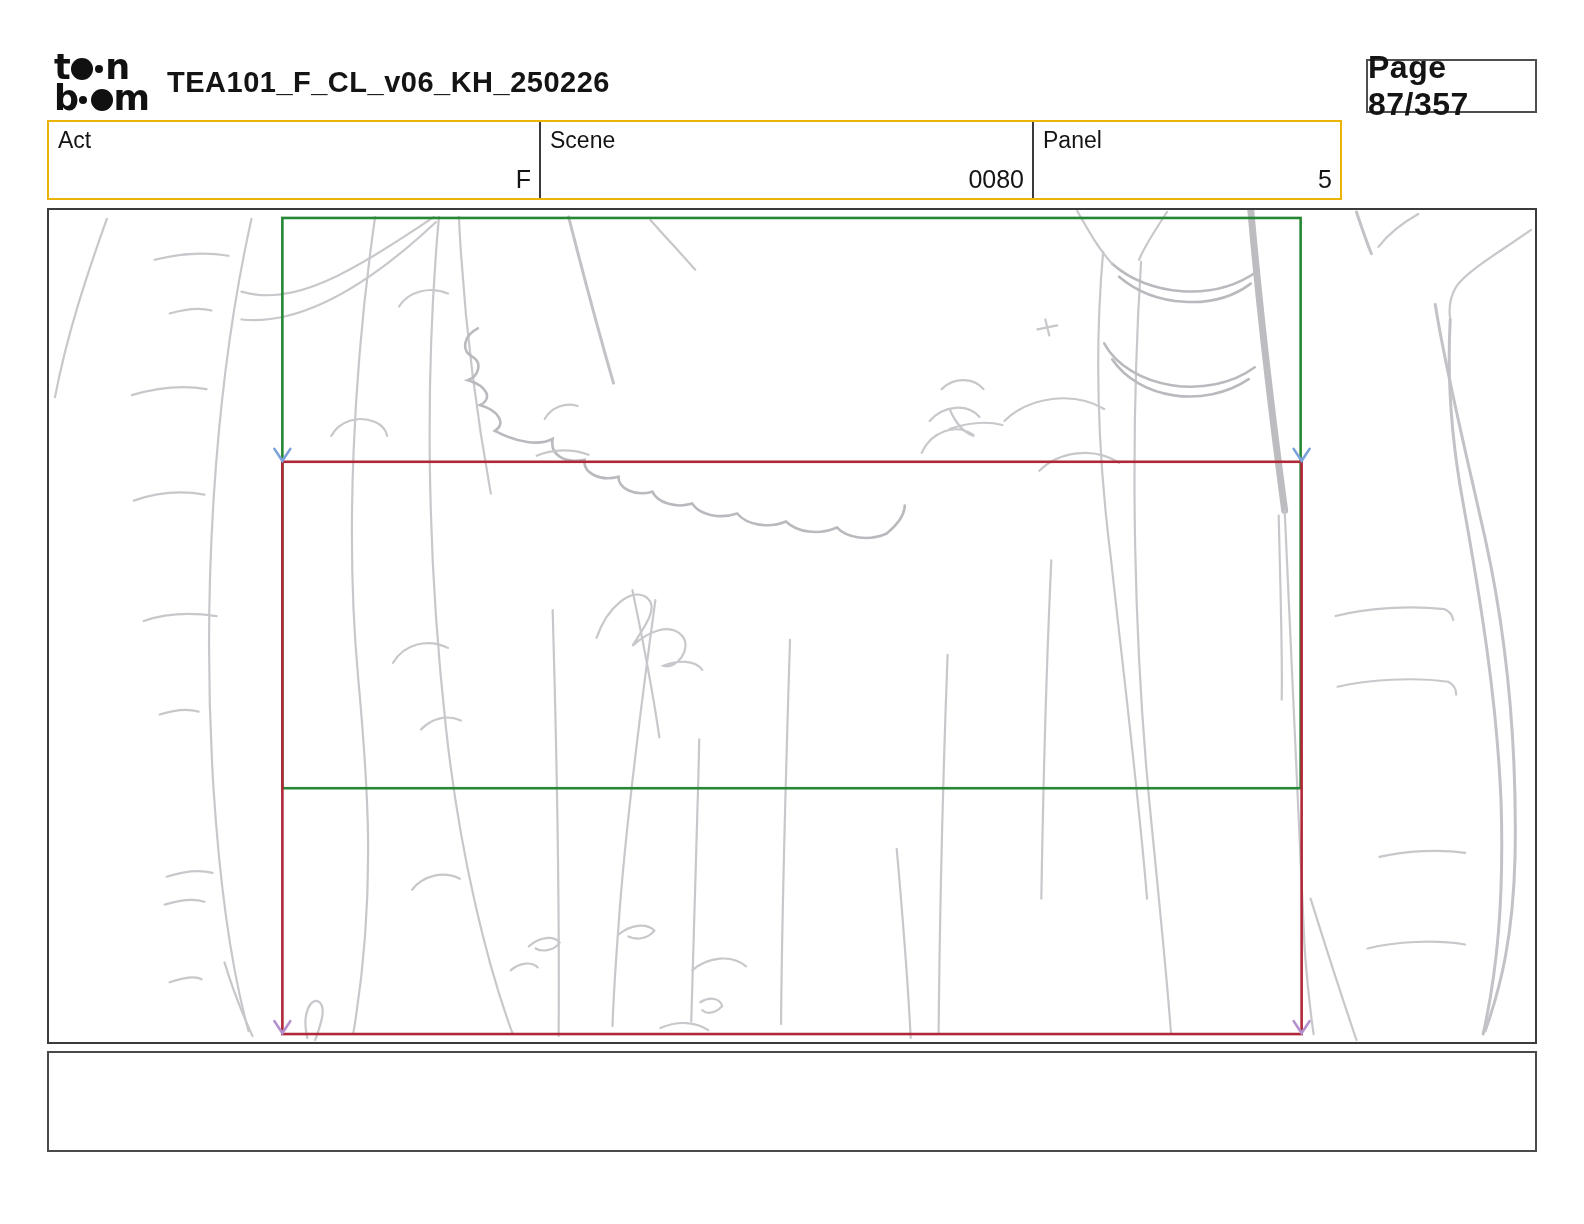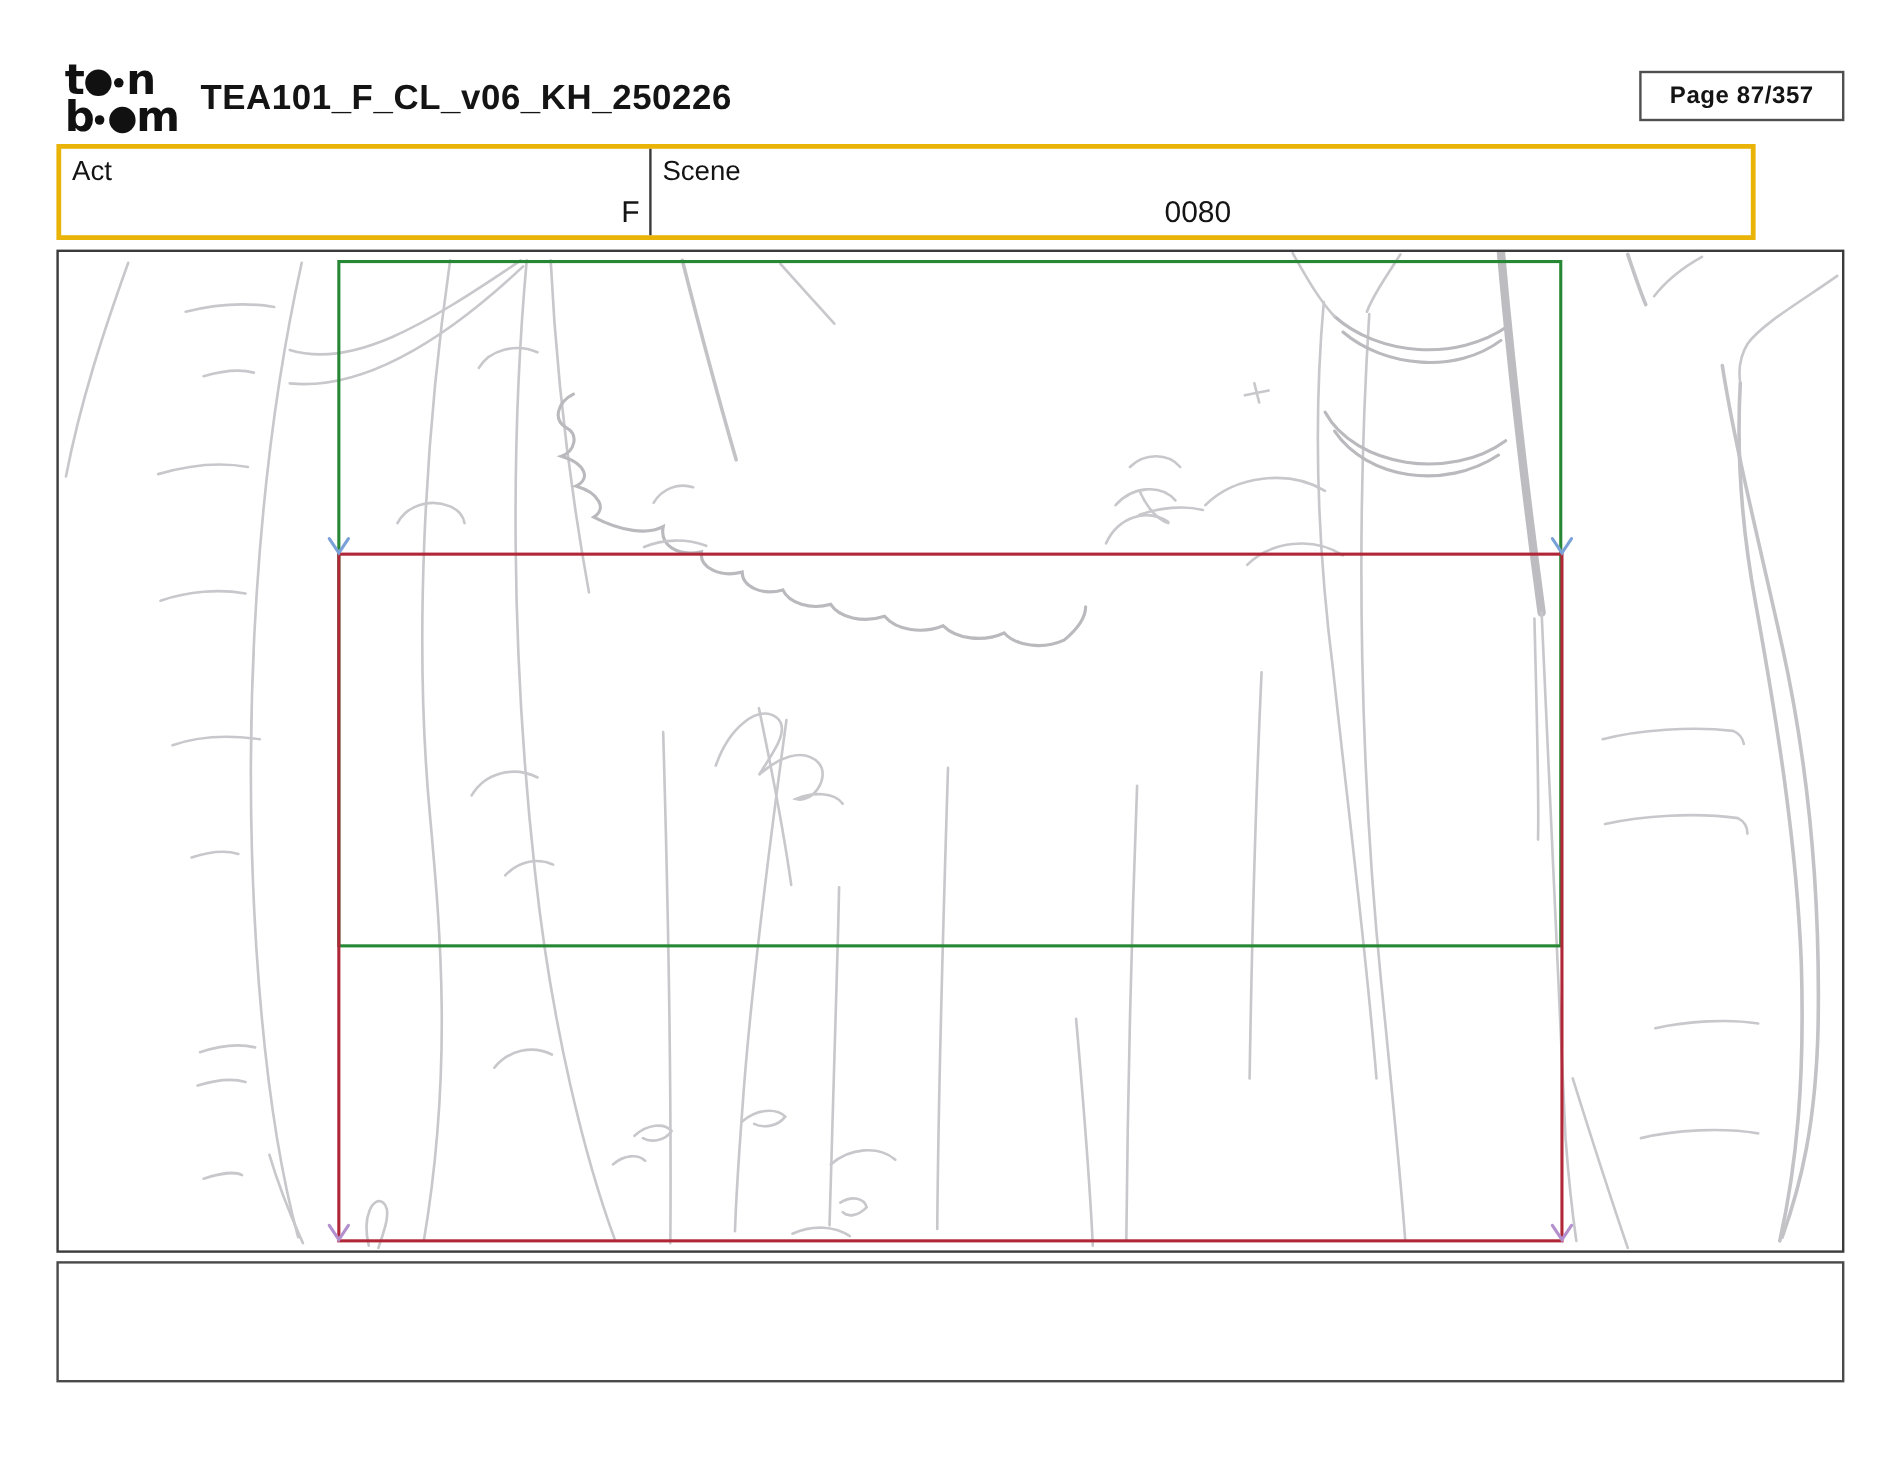--- a/index.html
+++ b/index.html
@@ -11,27 +11,27 @@
   
   .logo { position:absolute; left:54px; top:50px; font-family:"DejaVu Sans", sans-serif; font-weight:bold; color:#111; }
   .logo-row { display:flex; align-items:flex-end; height:31px; line-height:0.8; font-size:35px; letter-spacing:-1.5px; }
   .logo-row span.ltr { display:inline-block; }
   .dot { display:inline-block; border-radius:50%; background:#111; }
   .dot.big { width:22px; height:22px; margin:0 1px 1px 2px; }
   .dot.small { width:8px; height:8px; margin:0 2px 8px 1px; }
 
   .title { position:absolute; left:167px; top:66px; font-size:29px; font-weight:bold; letter-spacing:0.5px; }
 
-  .page-box { position:absolute; left:1366px; top:59px; width:171px; height:42px;
+  .page-box { position:absolute; left:1366px; top:59px; width:171px; height:54px;
               border:2px solid #4f4f4f; display:flex; align-items:center; justify-content:center;
-              font-size:20px; font-weight:bold; letter-spacing:0.5px; }
+              font-size:32px; font-weight:bold; letter-spacing:0.5px; }
 
   
-  .info-bar { position:absolute; left:47px; top:120px; width:1416px; height:80px;
-              border:4px solid #eab308; display:flex; }
+  .info-bar { position:absolute; left:47px; top:120px; width:1295px; height:80px;
+              border:2px solid #eab308; display:flex; }
   .info-cell { position:relative; height:100%; }
   .info-cell + .info-cell { border-left:2px solid #3b3b3b; }
   .info-cell .lbl { position:absolute; left:9px; top:5px; font-size:23px; }
   .info-cell .val { position:absolute; right:8px; bottom:4px; font-size:25px; }
   .cell-act   { width:490px; }
   .cell-scene { width:493px;text-align:right; }
   .cell-panel { flex:1; }
 
   
   .board-panel { position:absolute; left:47px; top:208px; width:1490px; height:836px;
@@ -74,20 +74,24 @@
   <div class="page-box">Page 87/357</div>
 
   <div class="info-bar">
     <div class="info-cell cell-act">
       <div class="lbl">Act</div>
       <div class="val">F</div>
     </div>
     <div class="info-cell cell-scene">
       <div class="lbl">Scene</div>
       <div class="val">0080</div>
+    </div>
+    <div class="info-cell cell-panel">
+      <div class="lbl">Panel</div>
+      <div class="val">5</div>
     </div>
   </div>
 
   <div class="board-panel">
     <svg viewBox="0 0 1490 836" preserveAspectRatio="none">
 
       <g>
 
         <path class="sk" d="M58,9 C38,65 18,125 6,188"></path>
         <path class="sk" d="M203,9 C165,180 153,390 165,582 C172,690 185,770 200,825"></path>

